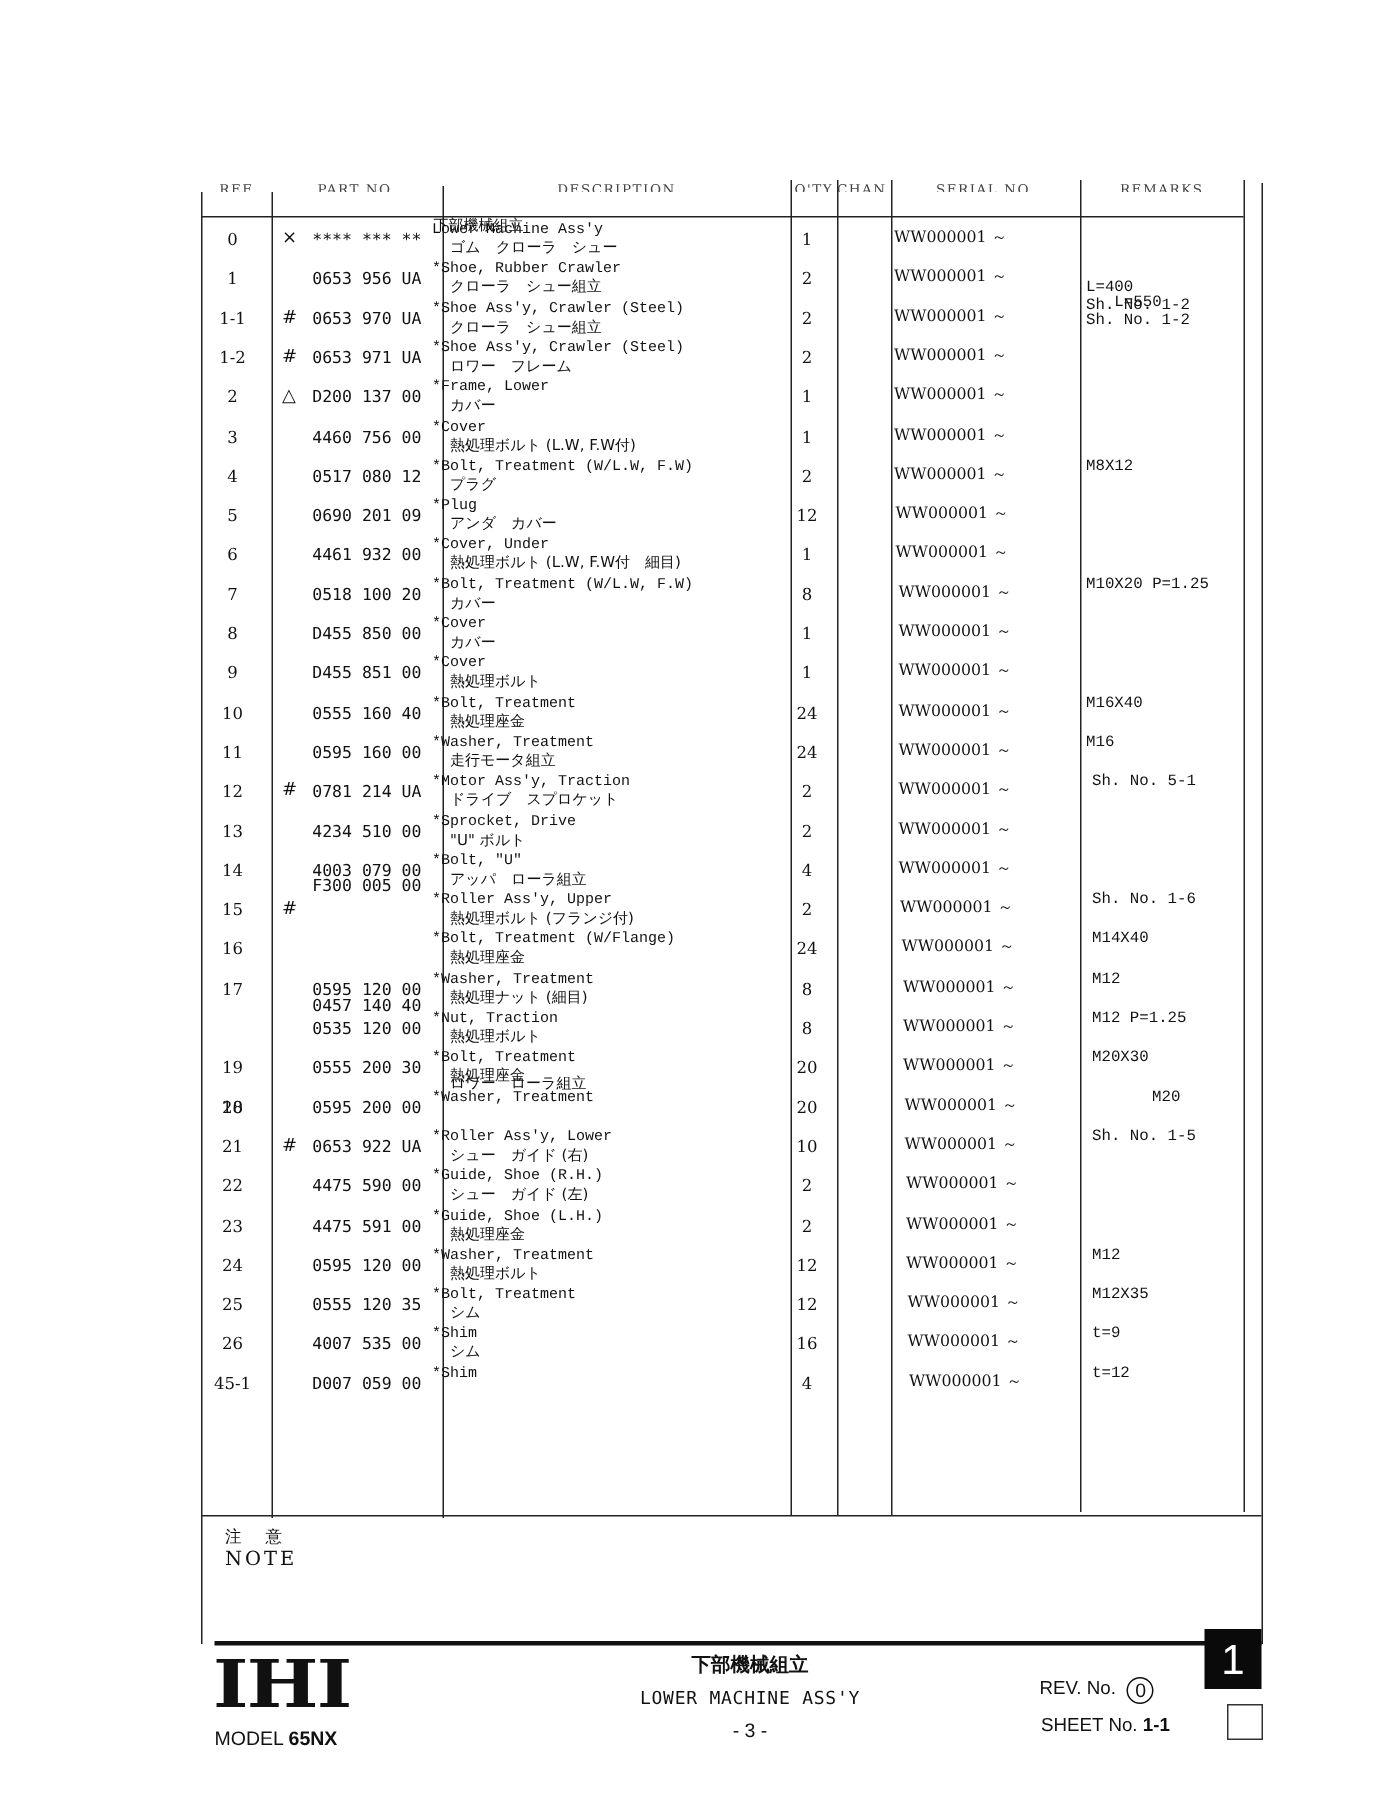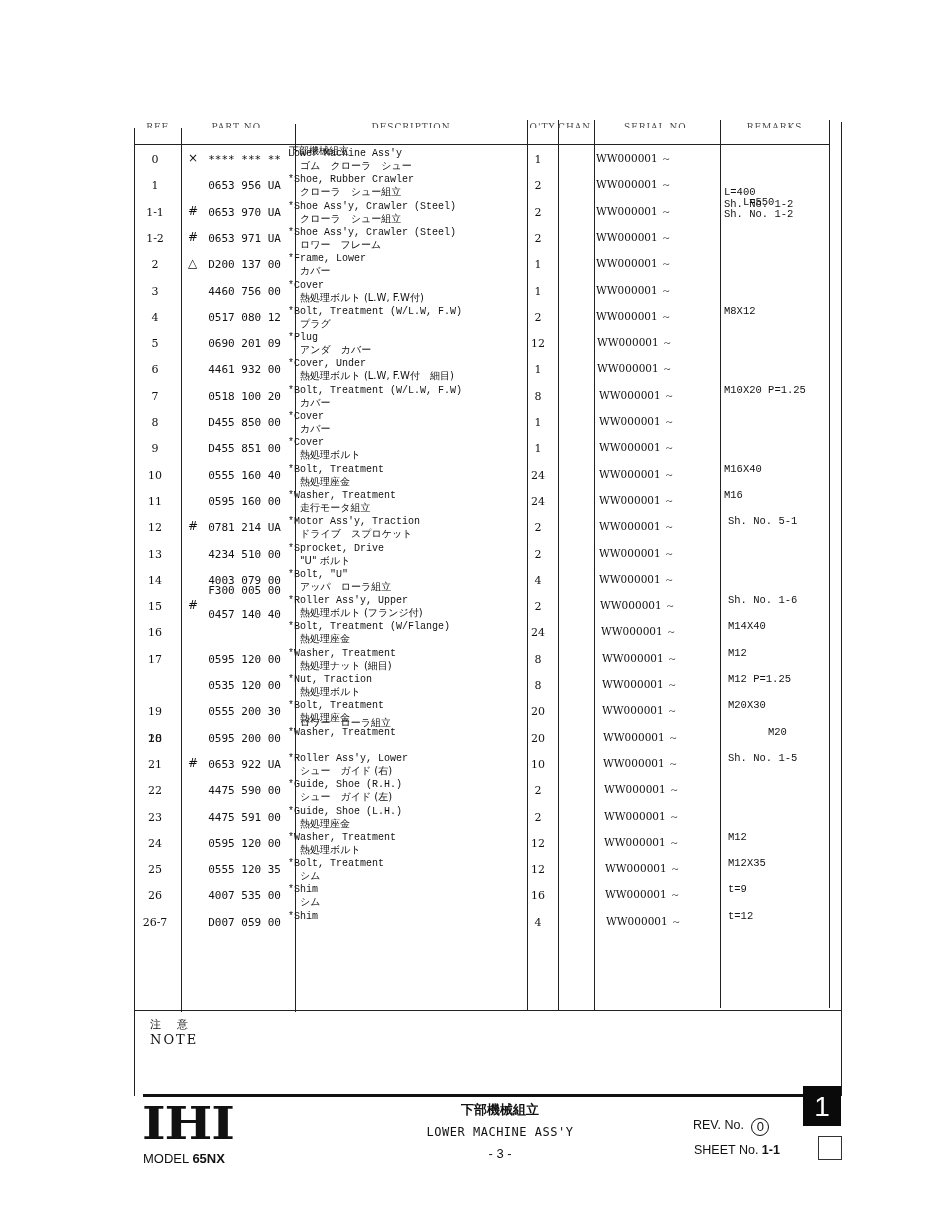--- a/index.html
+++ b/index.html
@@ -188,21 +188,21 @@
     <div class="cell serial" style="left:599px; top:573px;">WW000001 ～</div>
     <div class="cell ref" style="top:600px;">15</div>
     <div class="cell pmark" style="top:599px;">#</div>
     <div class="cell part" style="top:584px;text-align:center;">F300 005 00</div>
     <div class="cell desc" style="top:594px;">*Roller Ass'y, Upper</div>
     <div class="cell jp" style="top:606px;">熱処理ボルト (フランジ付)</div>
     <div class="cell qty" style="top:600px;">2</div>
     <div class="cell serial" style="left:600px; top:599px;">WW000001 ～</div>
     <div class="cell remark" style="left:728px; top:594px;">Sh. No. 1-6</div>
     <div class="cell ref" style="top:626px;">16</div>
-    <div class="cell part" style="top:608px;">0457 140 40</div>
+    <div class="cell part" style="top:664px;">0457 140 40</div>
     <div class="cell desc" style="top:620px;">*Bolt, Treatment (W/Flange)</div>
     <div class="cell jp" style="top:632px;">熱処理座金</div>
     <div class="cell qty" style="top:626px;">24</div>
     <div class="cell serial" style="left:601px; top:625px;">WW000001 ～</div>
     <div class="cell remark" style="left:728px; top:620px;">M14X40</div>
     <div class="cell ref" style="top:653px;">17</div>
     <div class="cell part" style="top:653px;">0595 120 00</div>
     <div class="cell desc" style="top:647px;">*Washer, Treatment</div>
     <div class="cell jp" style="top:659px;">熱処理ナット (細目)</div>
     <div class="cell qty" style="top:653px;">8</div>
@@ -263,21 +263,21 @@
     <div class="cell qty" style="top:863px;">12</div>
     <div class="cell serial" style="left:605px; top:862px;">WW000001 ～</div>
     <div class="cell remark" style="left:728px; top:857px;">M12X35</div>
     <div class="cell ref" style="top:889px;">26</div>
     <div class="cell part" style="top:889px;">4007 535 00</div>
     <div class="cell desc" style="top:883px;">*Shim</div>
     <div class="cell jp" style="top:895px;">シム</div>
     <div class="cell qty" style="top:889px;">16</div>
     <div class="cell serial" style="left:605px; top:888px;">WW000001 ～</div>
     <div class="cell remark" style="left:728px; top:883px;">t=9</div>
-    <div class="cell ref" style="top:916px;">26-7</div>
+    <div class="cell ref" style="top:916px;">45-1</div>
     <div class="cell part" style="top:916px;">D007 059 00</div>
     <div class="cell desc" style="top:910px;">*Shim</div>
     <div class="cell qty" style="top:916px;">4</div>
     <div class="cell serial" style="left:606px; top:915px;">WW000001 ～</div>
     <div class="cell remark" style="left:728px; top:910px;">t=12</div>
   </div>
 
 <div class="abs note-jp">注意</div>
 <div class="abs note-en">NOTE</div>
 

